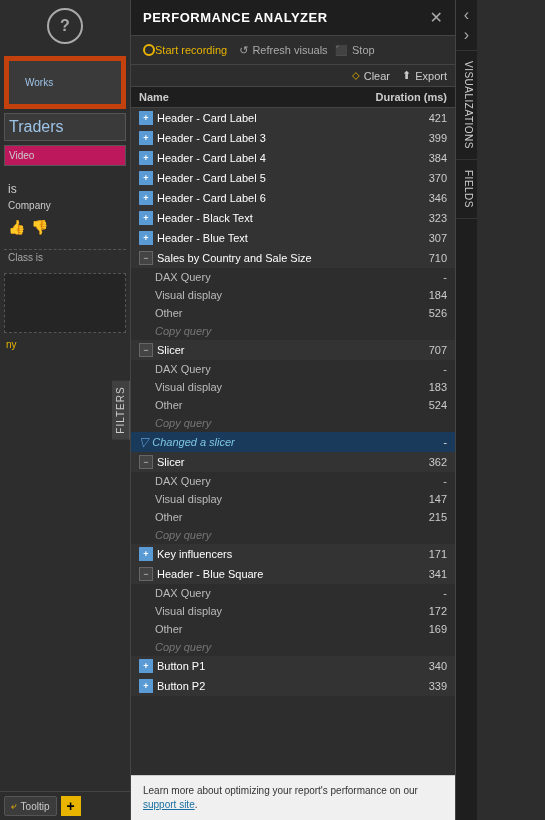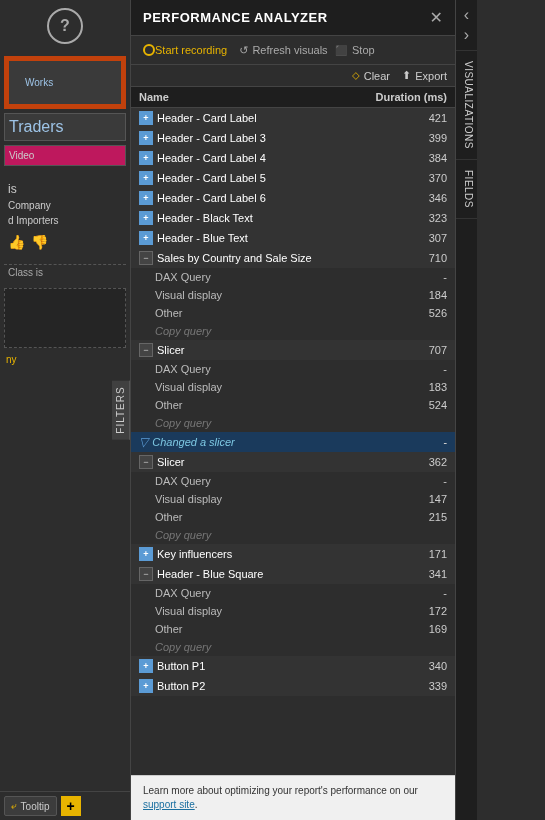--- a/index.html
+++ b/index.html
@@ -320,21 +320,20 @@
   <div style="padding: 8px; display: flex; justify-content: center;">
     <div class="help-circle">?</div>
   </div>
 
   <div style="flex:1; padding: 4px; position: relative;">
     <div style="background:#3a3a3a; border:5px solid #c2410c; padding:16px; margin-bottom:4px; font-size:10px; color:#9dc3e6;">Works</div>
     <div style="border:1px solid #555; padding:4px; margin-bottom:4px; font-size:16px; color:#9dc3e6; background:#3a3a3a;">Traders</div>
     <div style="border:1px solid #555; padding:4px; margin-bottom:14px; font-size:10px; color:#ccc; background:#be185d;">Video</div>
     <div style="font-size:12px; color:#ccc; padding:2px 4px;">is</div>
     <div style="font-size:10px; color:#ccc; padding:2px 4px;">Company</div>
-    <div style="font-size:10px; color:#ccc; padding:2px 4px;">d Importers</div>
 
     <div style="display:flex; gap:6px; padding:6px 4px;">
       <span style="color:#aaa; font-size:14px;">👍</span>
       <span style="color:#aaa; font-size:14px;">👎</span>
     </div>
 
     <div style="margin-top:8px; font-size:10px; color:#aaa; padding:2px 4px; border-top:1px dashed #555;">Class is</div>
 
     <div style="margin-top:8px; border:1px dashed #555; height:60px; background:#252525;"></div>
 

